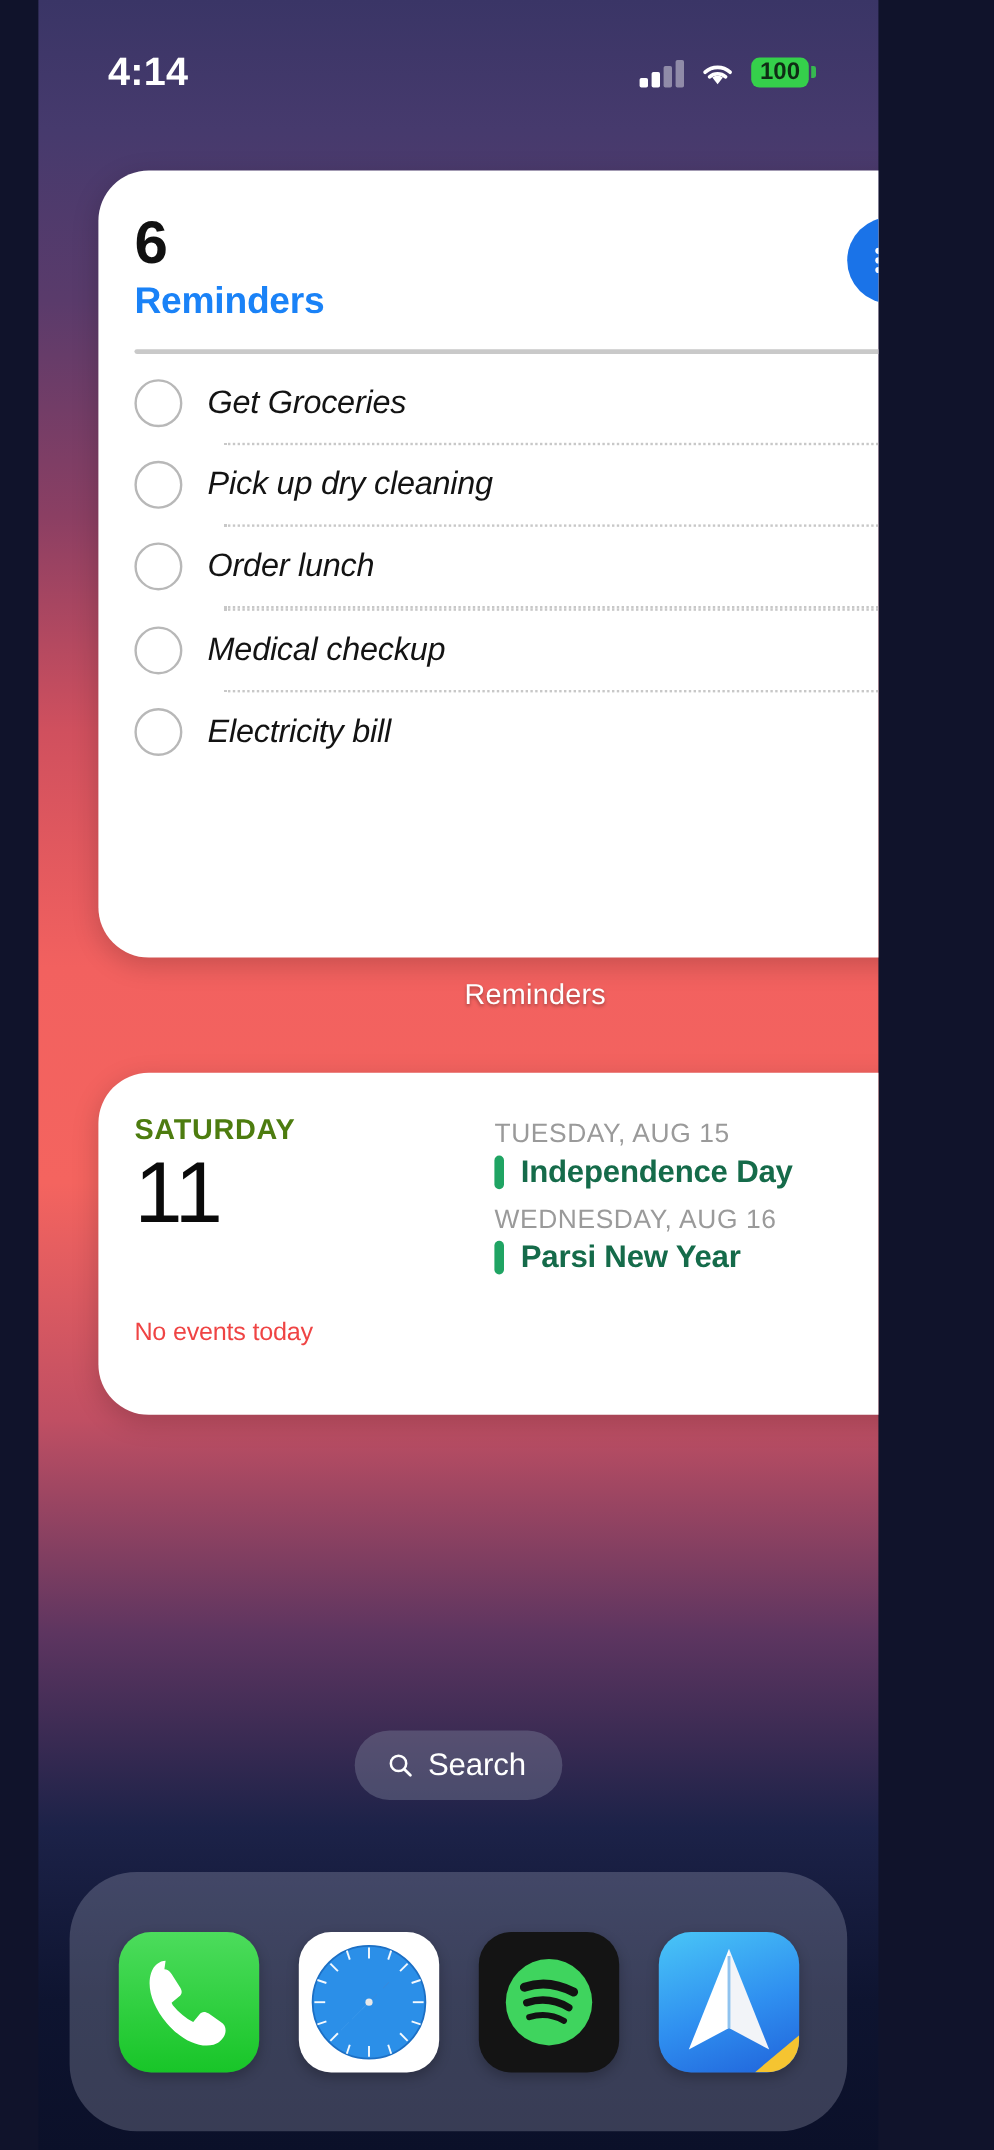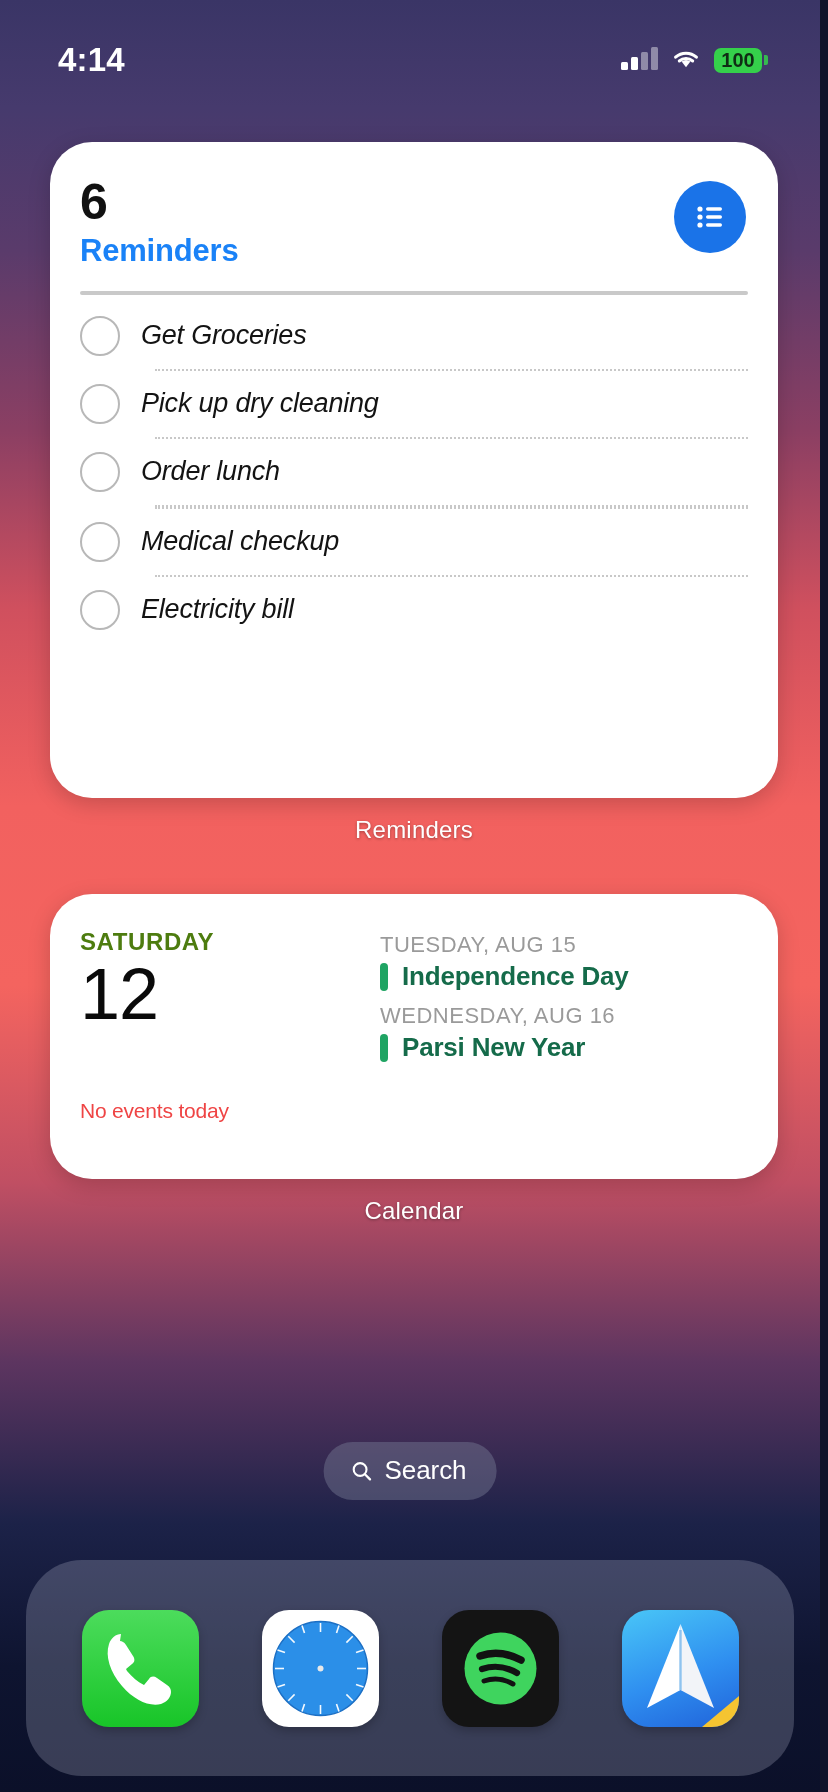--- a/index.html
+++ b/index.html
@@ -4,51 +4,52 @@
 <style>
   * { box-sizing: border-box; margin: 0; padding: 0; }
   html, body {
     width: 828px; height: 1792px;
     overflow: hidden;
     font-family: "Liberation Sans", sans-serif;
     background: #10132b;
   }
   #screen {
     position: relative;
-    width: 820px; height: 1792px;
+    width: 700px; height: 1792px;
     overflow: hidden;
     
     background:
       linear-gradient(180deg,
         #3a3566 0%,
         #463a6d 6%,
         #5a3b6b 14%,
         #8b3f63 24%,
         #d0505e 34%,
         #f2615f 45%,
         #f4645f 55%,
         #c04f63 66%,
         #5d3560 76%,
         #1c2248 85%,
         #0e1430 93%,
         #0b1029 100%);
+    margin-left: 32px;
   }
 
   
   .status-bar {
     position: absolute; top: 0; left: 0; right: 0; height: 92px;
     display: flex; align-items: center; justify-content: space-between;
     padding: 28px 52px 0 58px;
     color: #ffffff;
   }
   .status-time {
     font-size: 33px; font-weight: 600; letter-spacing: 0.2px;
     color: #ffffff;
   }
-  .status-right { display: flex; align-items: flex-start; gap: 13px; }
+  .status-right { display: flex; align-items: flex-end; gap: 13px; }
   .signal { display: flex; align-items: flex-end; gap: 3px; height: 22px; }
   .signal i { display: block; width: 7px; border-radius: 1.5px; background: #ffffff; }
   .signal i.b1 { height: 8px; }
   .signal i.b2 { height: 13px; }
   .signal i.b3 { height: 18px; opacity: .42; }
   .signal i.b4 { height: 23px; opacity: .42; }
   .wifi { width: 30px; height: 22px; }
   .battery {
     display: flex; align-items: center;
   }
@@ -276,37 +277,36 @@
           </div>
         </div>
       </div>
       <div class="widget-caption">Reminders</div>
     </div>
 
     <div class="calendar-wrap">
       <div class="card calendar-card">
         <div class="cal-left">
           <div class="cal-weekday">SATURDAY</div>
-          <div class="cal-daynum">12</div>
+          <div class="cal-daynum">11</div>
         </div>
         <div class="cal-right">
           <div class="cal-date-label">TUESDAY, AUG 15</div>
           <div class="cal-event">
             <div class="cal-bar"></div>
             <div class="cal-event-title">Independence Day</div>
           </div>
           <div class="cal-date-label">WEDNESDAY, AUG 16</div>
           <div class="cal-event">
             <div class="cal-bar"></div>
             <div class="cal-event-title">Parsi New Year</div>
           </div>
         </div>
         <div class="cal-noevents">No events today</div>
       </div>
-      <div class="widget-caption">Calendar</div>
     </div>
 
   </div>
 
   <div class="search-pill">
     <svg width="24" height="24" viewBox="0 0 24 24">
       <circle cx="10.5" cy="10.5" r="6.4" stroke="#ffffff" stroke-width="2.1" fill="none"></circle>
       <line x1="15.3" y1="15.3" x2="20.4" y2="20.4" stroke="#ffffff" stroke-width="2.3" stroke-linecap="round"></line>
     </svg>
     <span class="search-label">Search</span>

